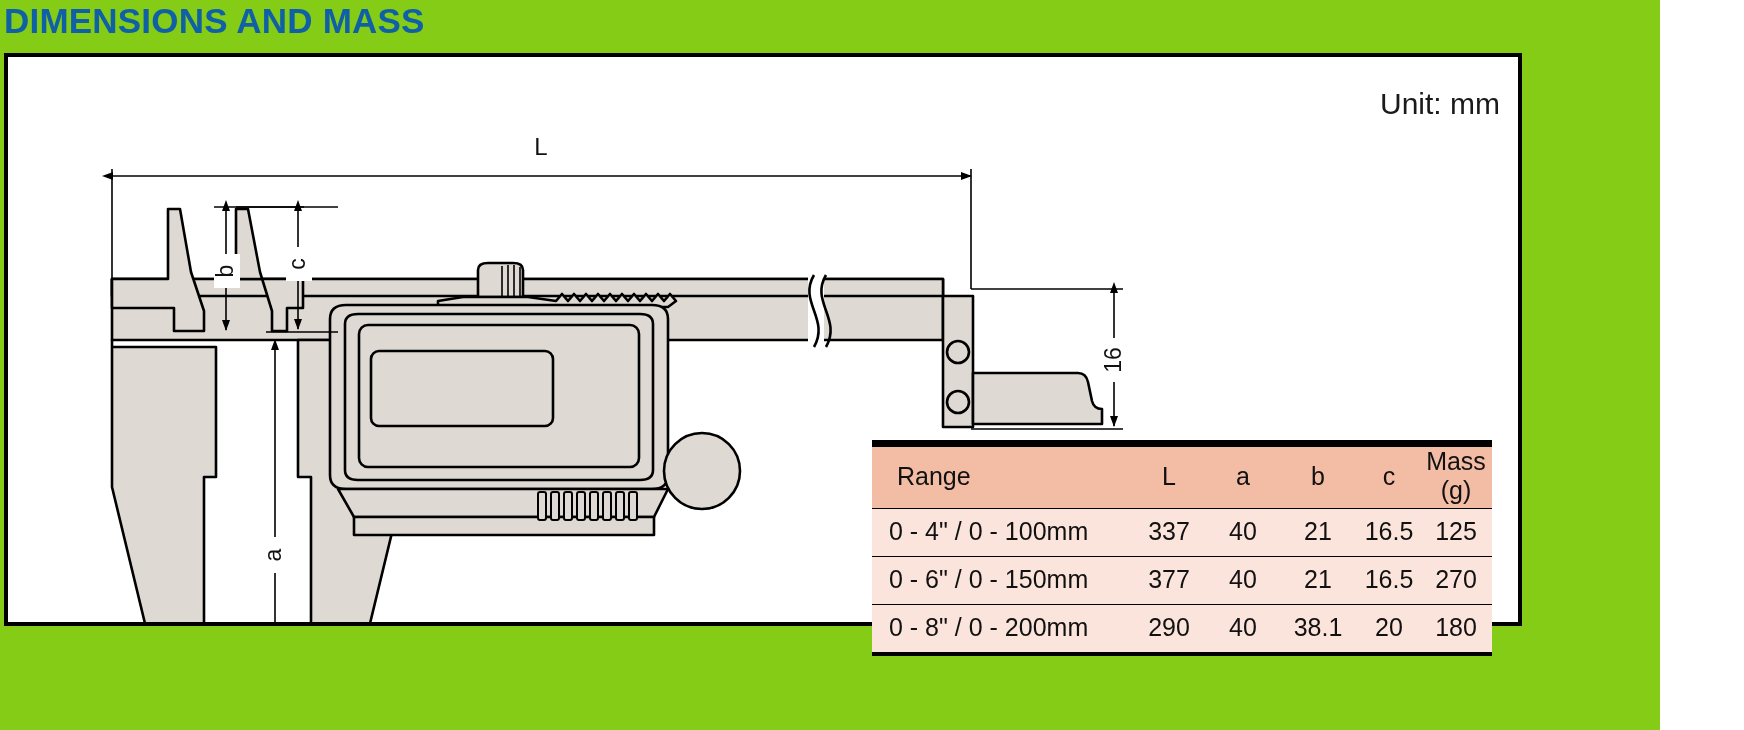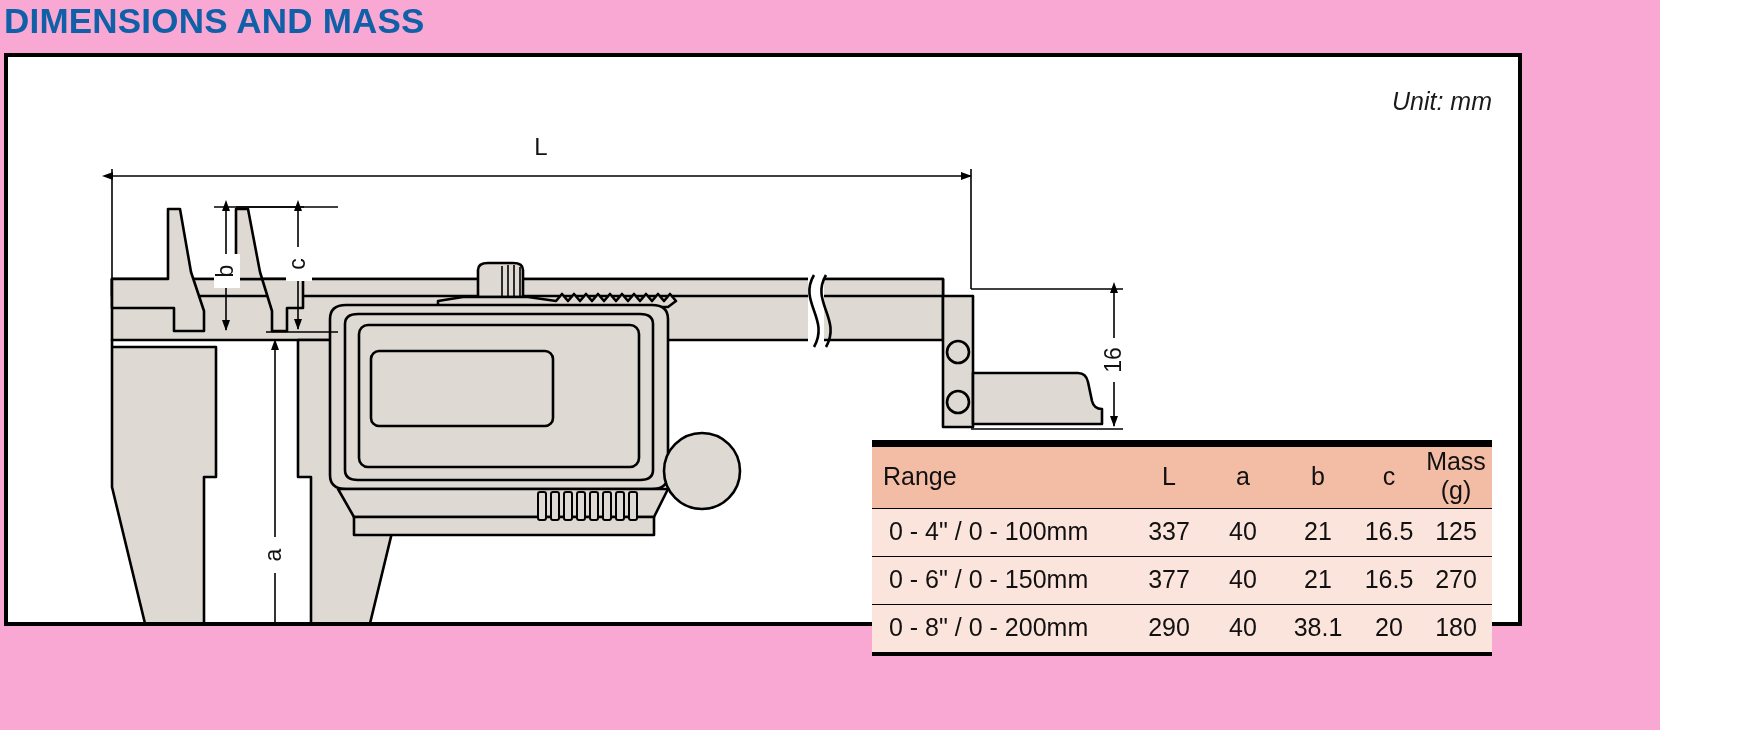--- a/index.html
+++ b/index.html
@@ -10,21 +10,21 @@
   body {
     width: 1744px;
     height: 730px;
     font-family: "Liberation Sans", sans-serif;
     overflow: hidden;
   }
   #page {
     position: relative;
     width: 1660px;
     height: 730px;
-    background: #f9a8d4;
+    background: #84cc16;
   }
   
   #page-title {
     position: absolute;
     left: 4px;
     top: -2px;
     font-size: 35px;
     font-weight: bold;
     letter-spacing: 0.2px;
     color: #1060A8;
@@ -38,27 +38,26 @@
     left: 4px;
     top: 53px;
     width: 1518px;
     height: 573px;
     border: 4px solid #000000;
     box-sizing: border-box;
     background: #ffffff;
   }
   #unit-label {
     position: absolute;
-    right: 26px;
+    right: 18px;
     top: 30px;
-    font-size: 25px;
+    font-size: 30px;
     color: #1a1a1a;
     font-family: "Liberation Sans", sans-serif;
     white-space: nowrap;
-    font-style: italic;
   }
   
   #drawing {
     position: absolute;
     left: 0;
     top: 0;
     width: 1510px;
     height: 565px;
   }
   
@@ -85,21 +84,21 @@
     font-weight: normal;
     font-size: 25px;
     color: #111111;
     height: 44px;
     padding: 0 0 3px 0;
     border: none;
     vertical-align: middle;
   }
   table.spec thead th.range-h {
     text-align: left;
-    padding-left: 11px;
+    padding-left: 25px;
   }
   table.spec tbody td {
     background: #FBE4DB;
     font-size: 25px;
     color: #111111;
     height: 44px;
     padding: 0 0 3px 0;
     border-top: 1.5px solid #000000;
     vertical-align: middle;
     text-align: center;

